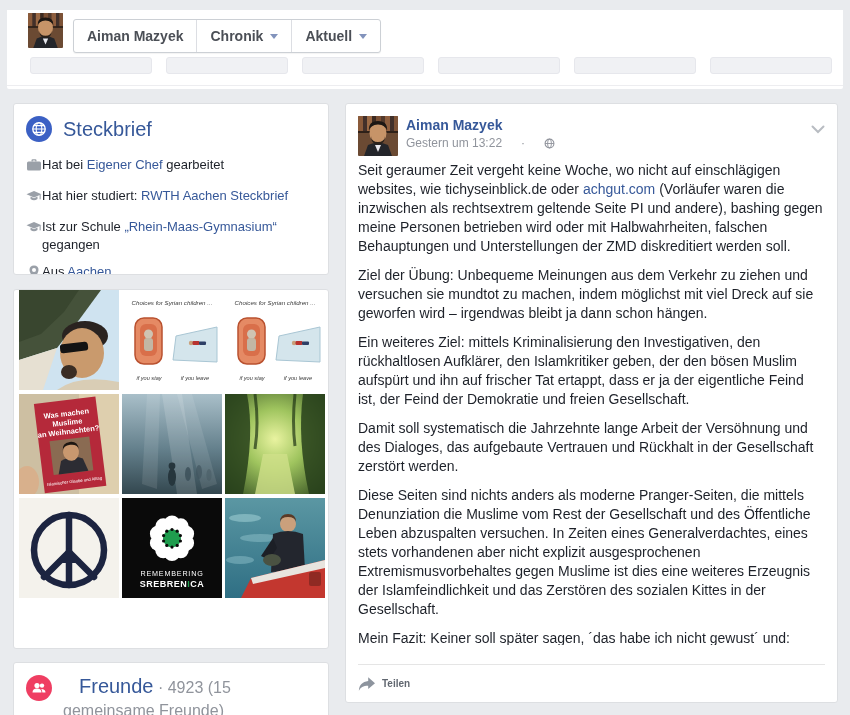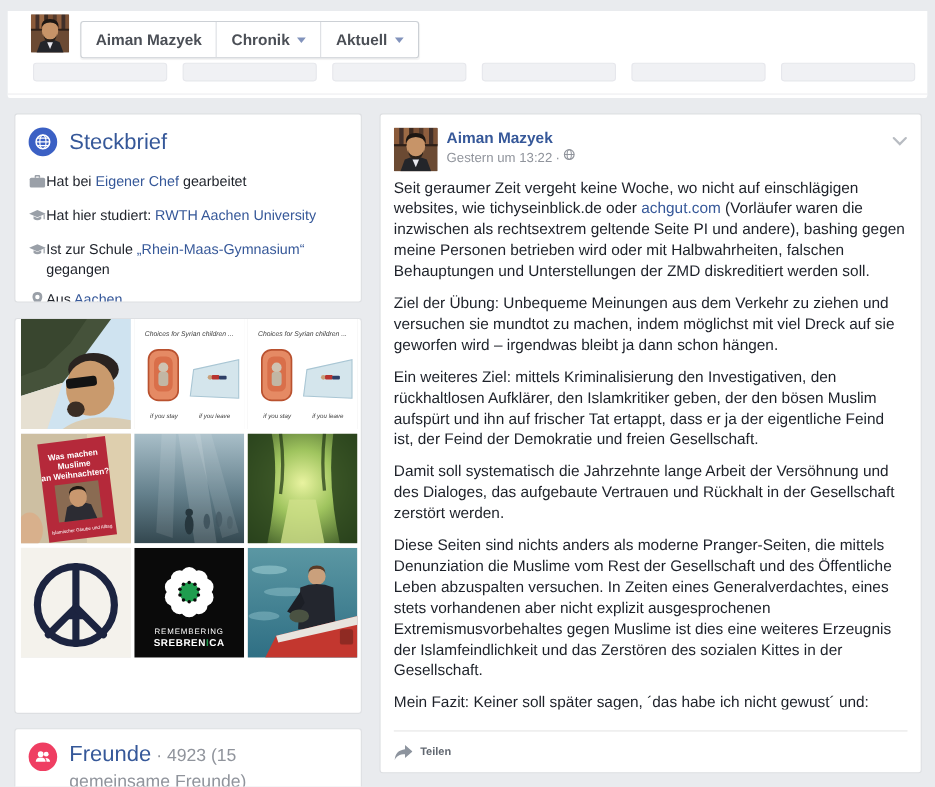--- a/index.html
+++ b/index.html
@@ -47,27 +47,27 @@
   .sb-row .ric{flex:0 0 16px;padding-top:1px;}
   
   .fotos{left:13px;top:289px;width:316px;height:360px;padding:0;overflow:hidden;}
   .fotos .card-head{padding:14px 12px 12px;}
   .photo-grid{display:grid;grid-template-columns:repeat(3,100px);grid-auto-rows:100px;gap:4px 3px;margin:0 5px 5px 5px;}
   .photo{width:100px;height:100px;overflow:hidden;background:#f0f0f0;cursor:pointer;}
   .photo svg{display:block;}
   
   .freunde{left:13px;top:662px;width:316px;height:90px;padding:12px;overflow:hidden;}
   .fr-text{font-size:16px;color:#90949c;line-height:23px;width:240px;}
-  .fr-title{font-size:20px;font-weight:500;color:#365899;}
+  .fr-title{font-size:20px;font-weight:500;color:#365899;margin-left:16px;}
   
   .post{left:345px;top:103px;width:493px;height:600px;}
   .post-header{position:relative;padding:12px 12px 0;}
   .post-avatar{position:absolute;left:12px;top:12px;width:40px;height:40px;overflow:hidden;border-radius:1px;}
   .post-author{margin-left:48px;font-size:14px;font-weight:bold;color:#365899;line-height:19px;cursor:pointer;}
-  .post-meta{margin-left:48px;font-size:12px;color:#90949c;line-height:16px;display:flex;align-items:flex-start;gap:3px;}
+  .post-meta{margin-left:48px;font-size:12px;color:#90949c;line-height:16px;display:flex;align-items:center;gap:19px;}
   .post-chevron{position:absolute;right:12px;top:16px;cursor:pointer;}
   .post-body{padding:10px 12px 0;height:494px;box-sizing:border-box;overflow:hidden;
     font-size:14px;line-height:19px;color:#1d2129;}
   .post-body p{margin:0 0 10px;}
   .post-footer{position:absolute;left:12px;right:12px;bottom:0;height:37px;border-top:1px solid #e5e5e5;
     display:flex;align-items:center;gap:7px;cursor:pointer;}
   .share-label{font-size:10px;font-weight:bold;color:#616770;}
 </style>
 </head>
 <body>
@@ -142,21 +142,21 @@
     </div>
     <div class="sb-row">
       <span class="ric">
         <svg width="16" height="16" viewBox="0 0 16 16" fill="#9aa0a8">
           <polygon points="8,3 15.5,6.3 8,9.6 0.5,6.3"></polygon>
           <path d="M4.5 8.6 V11 Q8 13.4 11.5 11 V8.6 L8 10.2 Z"></path>
           <rect x="13.6" y="6.8" width="1.1" height="4.5"></rect>
         </svg>
       </span>
       <span>
-        <span>Hat hier studiert: </span><a class="lnk">RWTH Aachen University</a><span></span>
+        <span>Hat hier studiert: </span><a class="lnk">RWTH Aachen Steckbrief</a><span></span>
       </span>
     </div>
     <div class="sb-row">
       <span class="ric">
         <svg width="16" height="16" viewBox="0 0 16 16" fill="#9aa0a8">
           <polygon points="8,3 15.5,6.3 8,9.6 0.5,6.3"></polygon>
           <path d="M4.5 8.6 V11 Q8 13.4 11.5 11 V8.6 L8 10.2 Z"></path>
           <rect x="13.6" y="6.8" width="1.1" height="4.5"></rect>
         </svg>
       </span>

